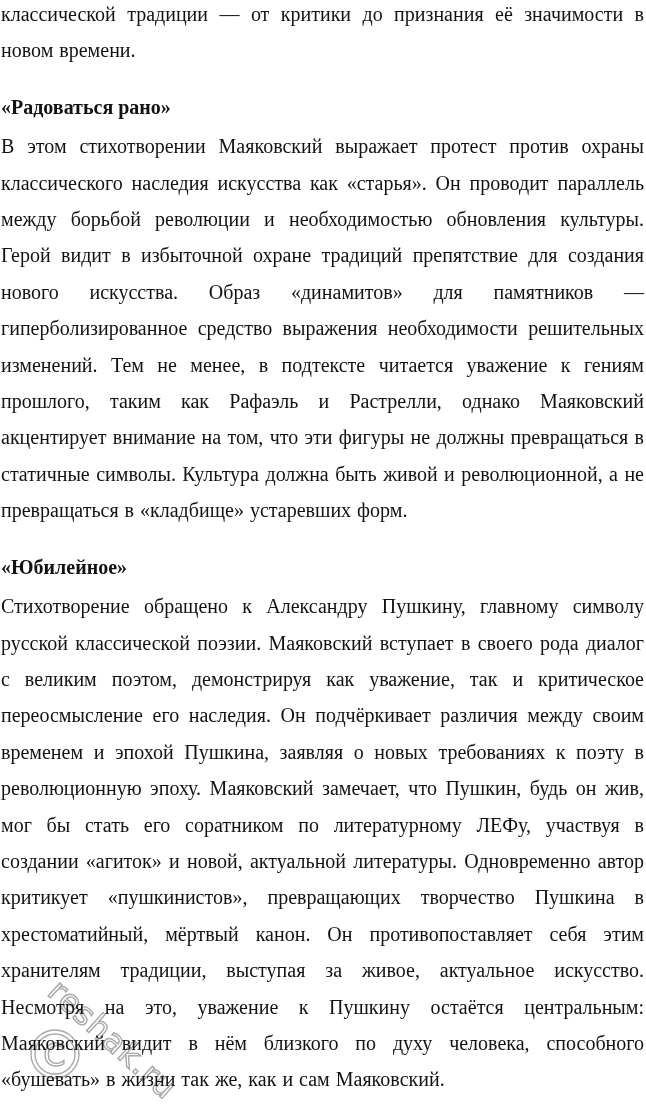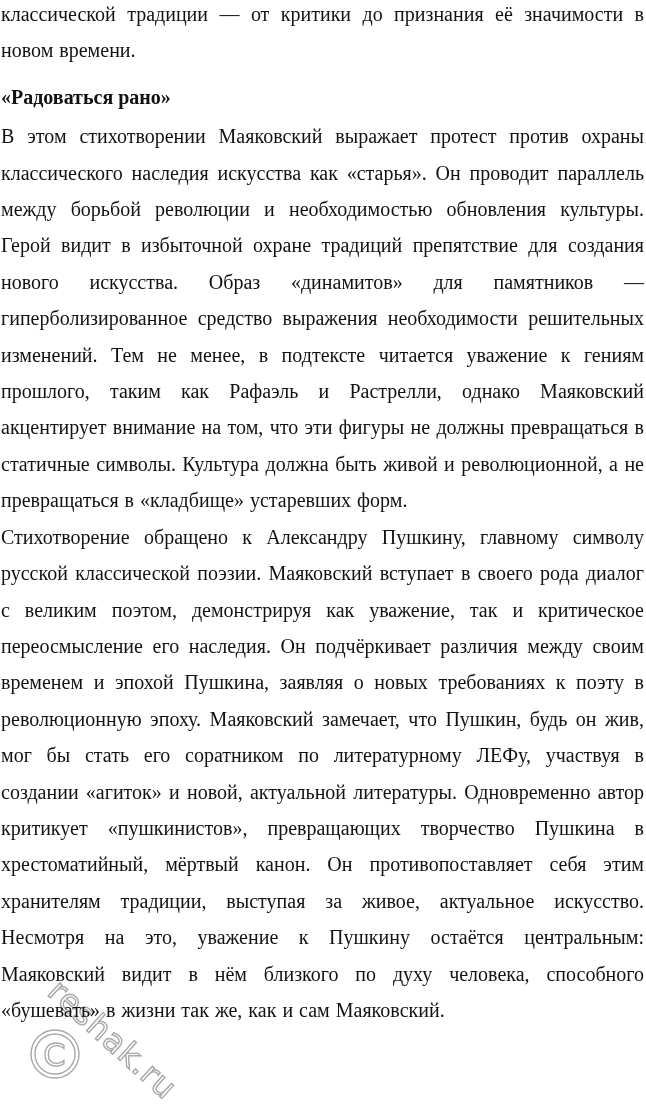--- a/index.html
+++ b/index.html
@@ -39,21 +39,21 @@
     margin: 0;
     font-size: 20px;
     line-height: 36.4px;
     text-align: justify;
     word-spacing: 1px;
   }
   .content p.lead {
     margin-top: -4px;
   }
   .content h2 {
-    margin: 10px 0 3px 0;
+    margin: 20px 0 3px 0;
     font-size: 20px;
     line-height: 36.4px;
     font-weight: 700;
     text-align: left;
   }
 </style>
 </head>
 <body>
 
 <div class="page">
@@ -69,17 +69,18 @@
     </g>
   </svg>
 
   <div class="content">
     <p class="lead">классической традиции — от критики до признания её значимости в новом времени.</p>
 
     <h2>«Радоваться рано»</h2>
 
     <p>В этом стихотворении Маяковский выражает протест против охраны классического наследия искусства как «старья». Он проводит параллель между борьбой революции и необходимостью обновления культуры. Герой видит в избыточной охране традиций препятствие для создания нового искусства. Образ «динамитов» для памятников — гиперболизированное средство выражения необходимости решительных изменений. Тем не менее, в подтексте читается уважение к гениям прошлого, таким как Рафаэль и Растрелли, однако Маяковский акцентирует внимание на том, что эти фигуры не должны превращаться в статичные символы. Культура должна быть живой и революционной, а не превращаться в «кладбище» устаревших форм.</p>
 
+    <h2>«Юбилейное»</h2>
 
     <p>Стихотворение обращено к Александру Пушкину, главному символу русской классической поэзии. Маяковский вступает в своего рода диалог с великим поэтом, демонстрируя как уважение, так и критическое переосмысление его наследия. Он подчёркивает различия между своим временем и эпохой Пушкина, заявляя о новых требованиях к поэту в революционную эпоху. Маяковский замечает, что Пушкин, будь он жив, мог бы стать его соратником по литературному ЛЕФу, участвуя в создании «агиток» и новой, актуальной литературы. Одновременно автор критикует «пушкинистов», превращающих творчество Пушкина в хрестоматийный, мёртвый канон. Он противопоставляет себя этим хранителям традиции, выступая за живое, актуальное искусство. Несмотря на это, уважение к Пушкину остаётся центральным: Маяковский видит в нём близкого по духу человека, способного «бушевать» в жизни так же, как и сам Маяковский.</p>
   </div>
 
 </div>
 
 </body></html>

